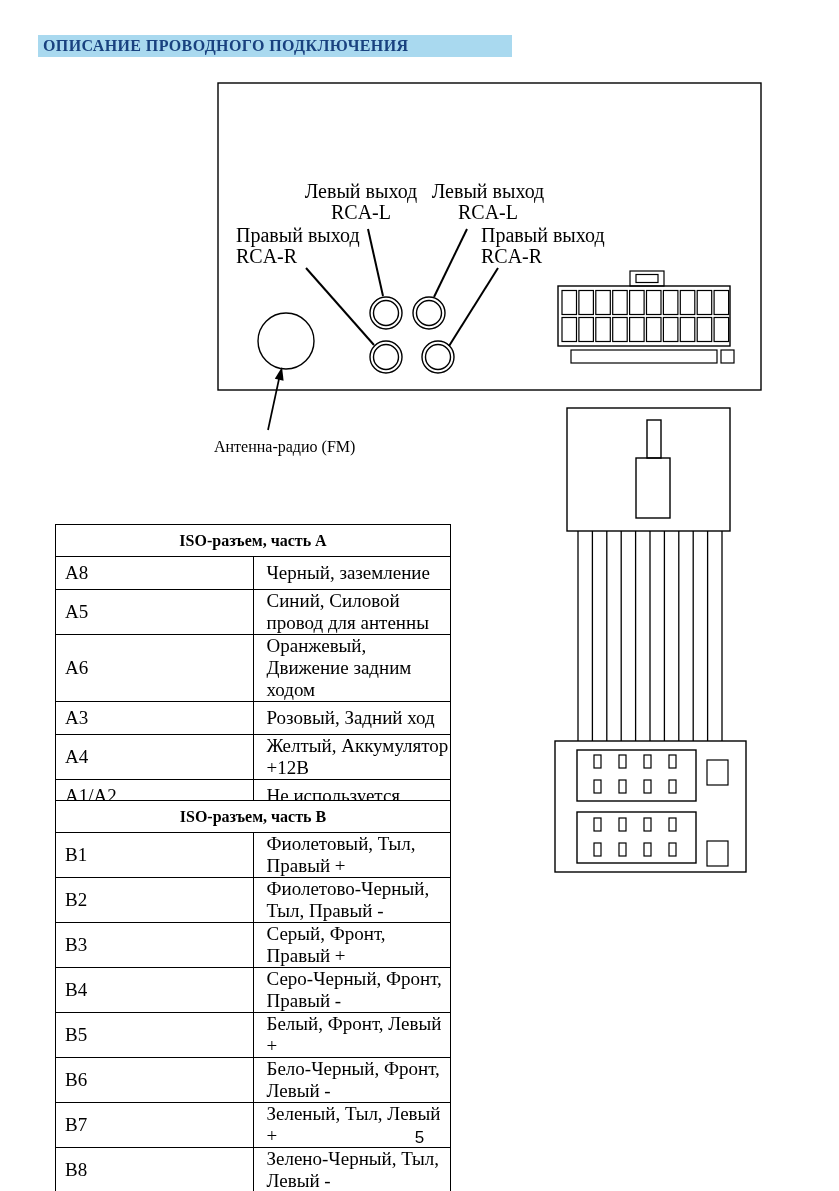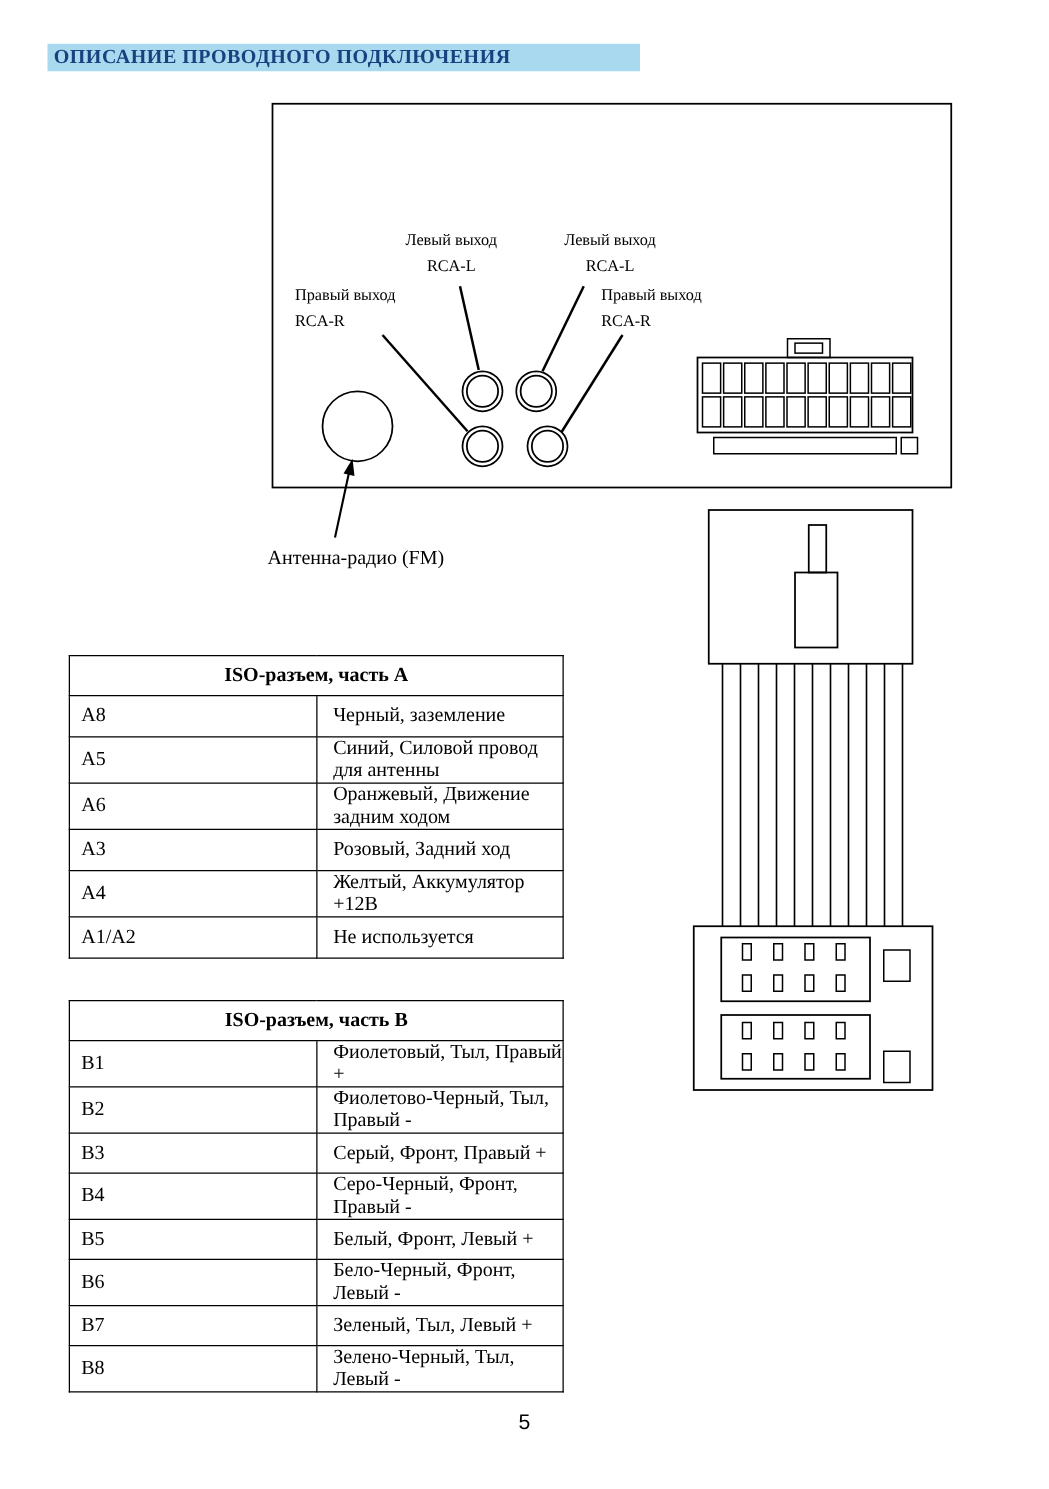--- a/index.html
+++ b/index.html
@@ -14,28 +14,28 @@
   .header-bar {
     position:absolute; left:38px; top:35px; width:474px; height:22px;
     background:#a9d9ef; color:#19417f;
     font-weight:bold; font-size:16px; line-height:22px;
     padding-left:5px; letter-spacing:0.4px;
     white-space:nowrap;
   }
 
   svg.linework { position:absolute; left:0; top:0; }
 
-  .dlabel { position:absolute; font-size:13px; line-height:21px; }
+  .dlabel { position:absolute; font-size:20px; line-height:21px; }
   .dlabel.center { text-align:center; }
   .antenna-label { position:absolute; left:214px; top:438px; font-size:16px; }
 
   table.iso { position:absolute; border-collapse:collapse; width:396px; background:#fff; table-layout:fixed; }
   table.iso th, table.iso td { border:1.2px solid #000; }
   table.iso th { height:32px; font-size:16px; font-weight:bold; text-align:center; }
-  table.iso td { font-size:16px; vertical-align:middle; }
+  table.iso td { font-size:19px; vertical-align:middle; }
   td.pin  { width:85px; padding-left:9px; }
   td.desc { padding-left:13px;margin-top:10px; }
   table.ta { left:55px; top:524px;font-family:Liberation Serif, serif; }
   table.ta td { height:33px; }
   table.tb { left:55px; top:800px; }
   table.tb td { height:32px; }
 
   .page-num {
     position:absolute; left:0; top:1128px; width:839px; text-align:center;
     font-family:"Liberation Sans", sans-serif; font-size:17px;

